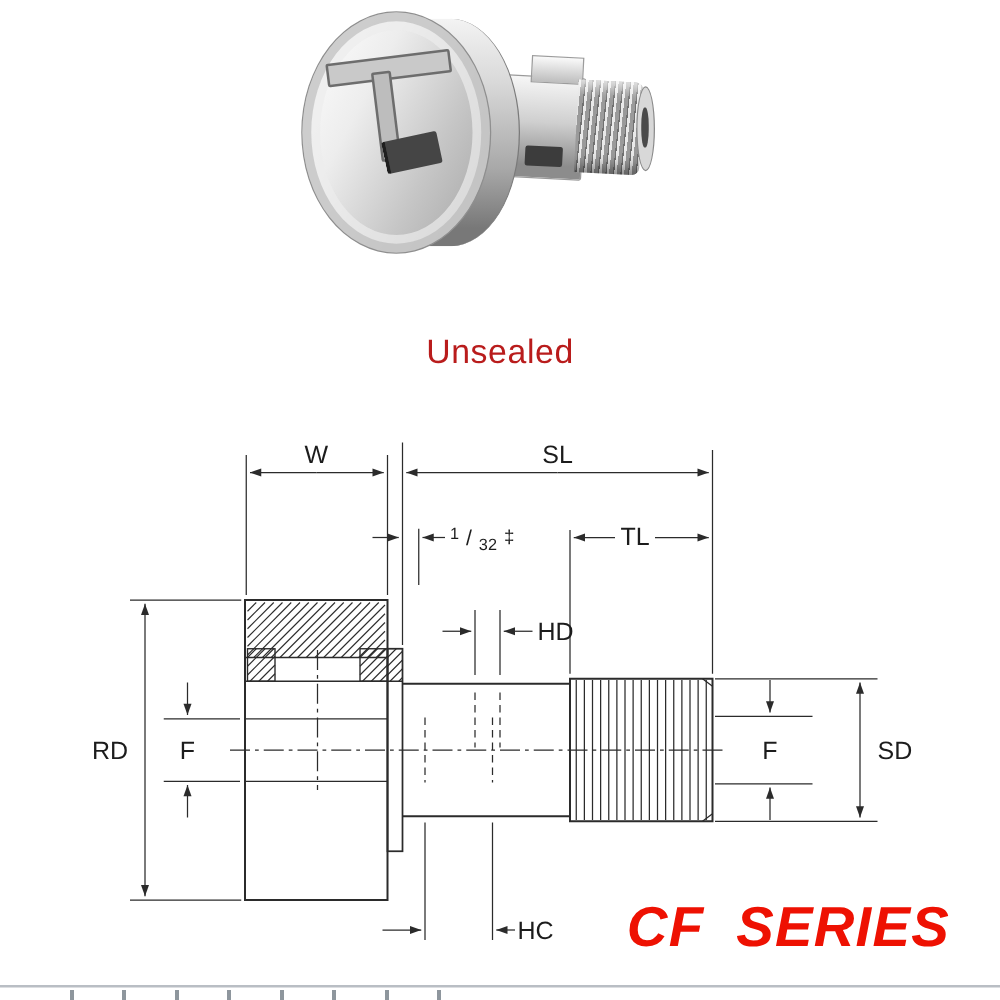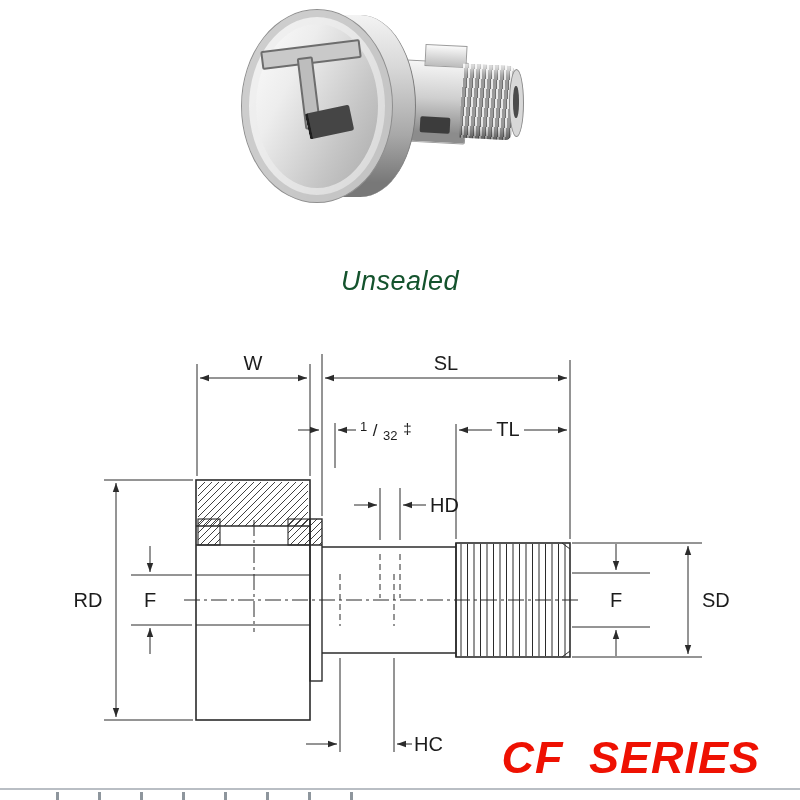--- a/index.html
+++ b/index.html
@@ -34,24 +34,24 @@
   .stud-thread{left:236px;top:60px;width:52px;height:74px;z-index:1;
     background:repeating-linear-gradient(93deg,#e9e9e9 0 2px,#9a9a9a 2px 5px,#707070 5px 6px);
     box-shadow:inset 0 14px 10px -8px rgba(255,255,255,.75), inset 0 -14px 10px -8px rgba(0,0,0,.4);
     transform:rotate(3deg);border-radius:0 6px 6px 0;}
   .stud-end{left:284px;top:64px;width:13px;height:66px;z-index:2;border-radius:50%;
     background:#d8d8d8;border:1px solid #8a8a8a;}
   .hex-hole{left:3px;top:16px;width:6px;height:32px;border-radius:45%;background:#4a4a4a;}
 
   
   #variant-title{position:absolute;left:0;top:266px;width:800px;text-align:center;z-index:5;
-    font-size:27px;color:#14532d;letter-spacing:.5px;font-style:italic;}
+    font-size:27px;color:#b91c1c;letter-spacing:.5px;}
   #series-label{position:absolute;right:40px;top:716px;z-index:6;
     font-size:45px;font-weight:bold;font-style:italic;color:#ee1102;
-    letter-spacing:1px;word-spacing:12px;margin-top:16px;}
+    letter-spacing:1px;word-spacing:12px;}
 
   
   #tech-svg{position:absolute;left:0;top:340px;width:800px;height:460px;}
   #tech-svg g{stroke:#2b2b2b;fill:none;stroke-linecap:butt;}
   #tech-svg text{font-family:"Liberation Sans",sans-serif;font-size:20px;fill:#1c1c1c;stroke:none;}
   #tech-svg .dash{stroke-dasharray:6 4;}
   #tech-svg .cdash{stroke-dasharray:16 4 3 4;}
 
   
   #table-edge{position:absolute;left:0;top:788px;width:800px;height:12px;

